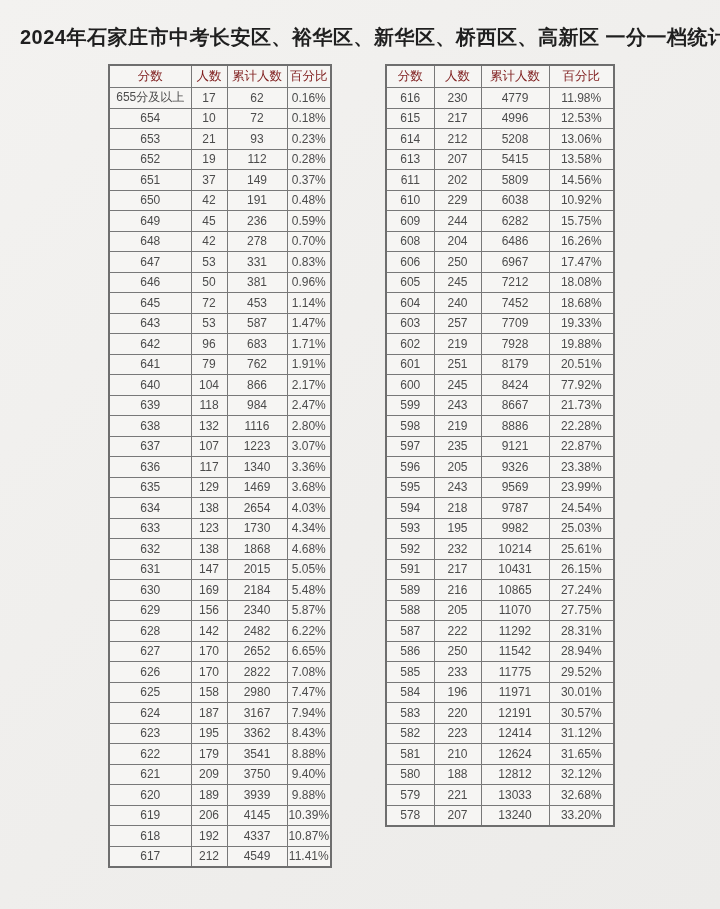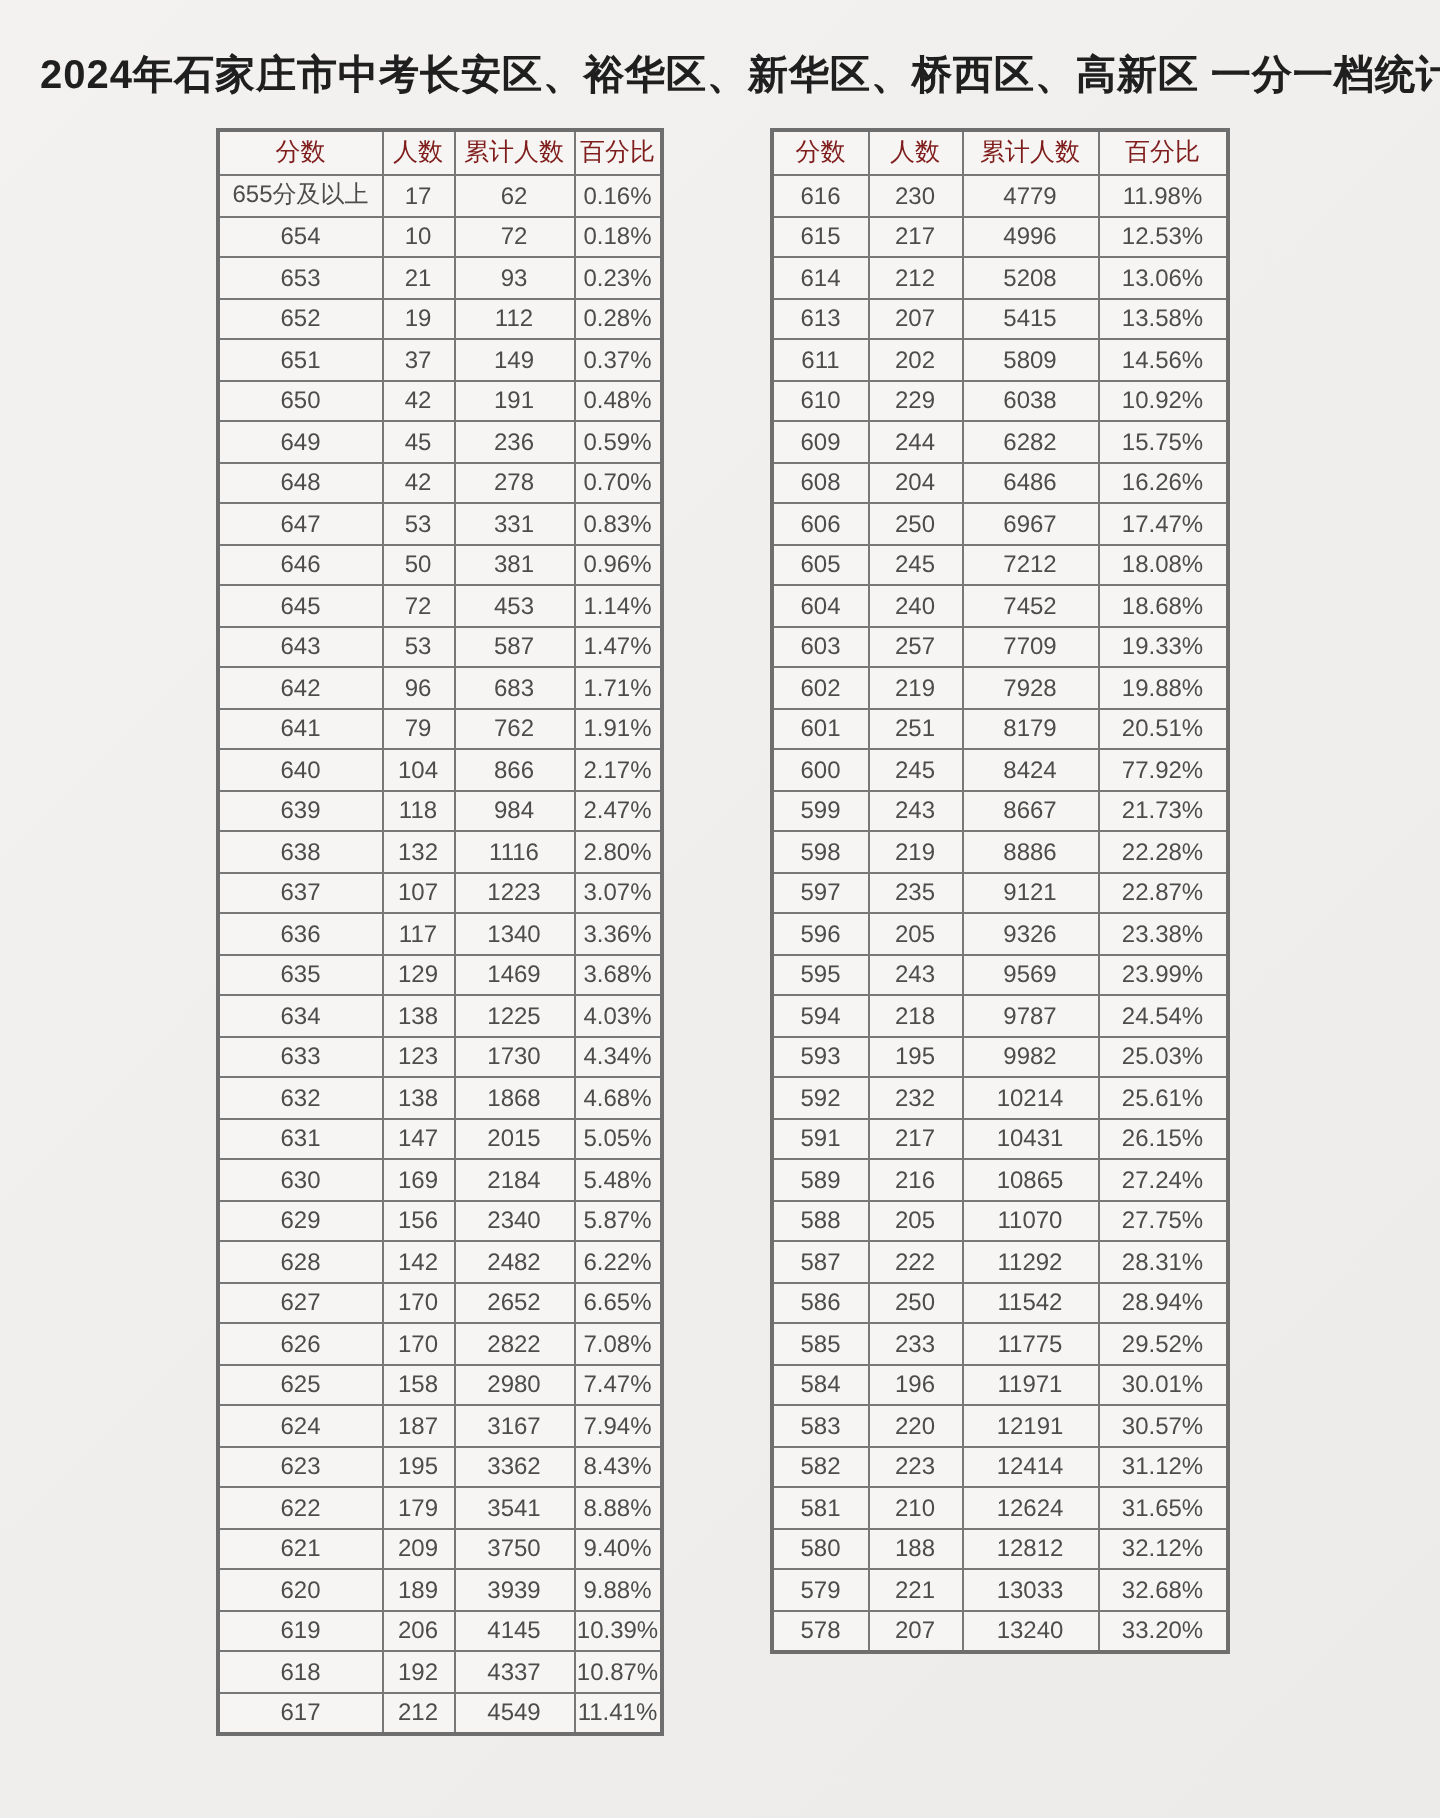--- a/index.html
+++ b/index.html
@@ -220,21 +220,21 @@
   <tr>
     <td>635</td>
     <td>129</td>
     <td>1469</td>
     <td>3.68%</td>
   </tr>
 
   <tr>
     <td>634</td>
     <td>138</td>
-    <td>1225</td>
+    <td>2654</td>
     <td>4.03%</td>
   </tr>
 
   <tr>
     <td>633</td>
     <td>123</td>
     <td>1730</td>
     <td>4.34%</td>
   </tr>
 

